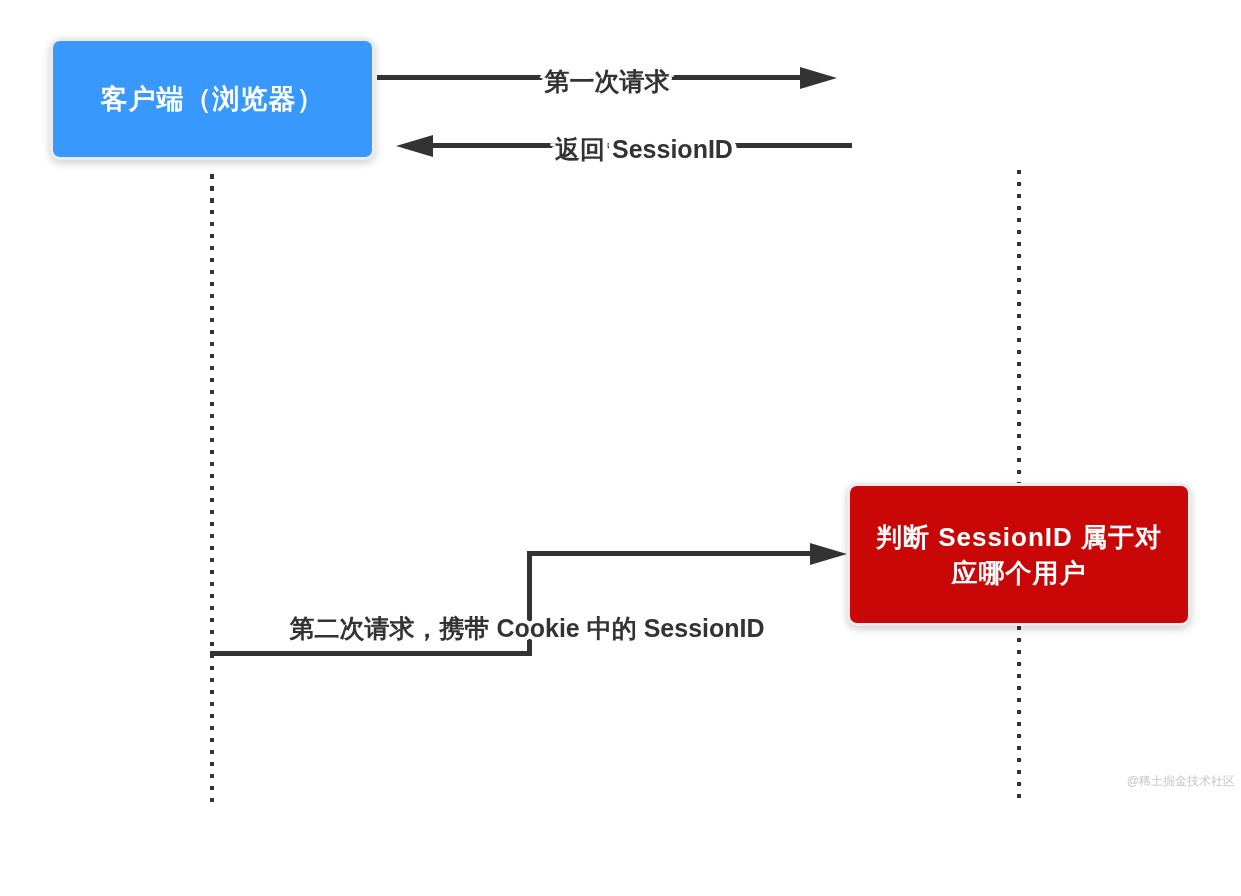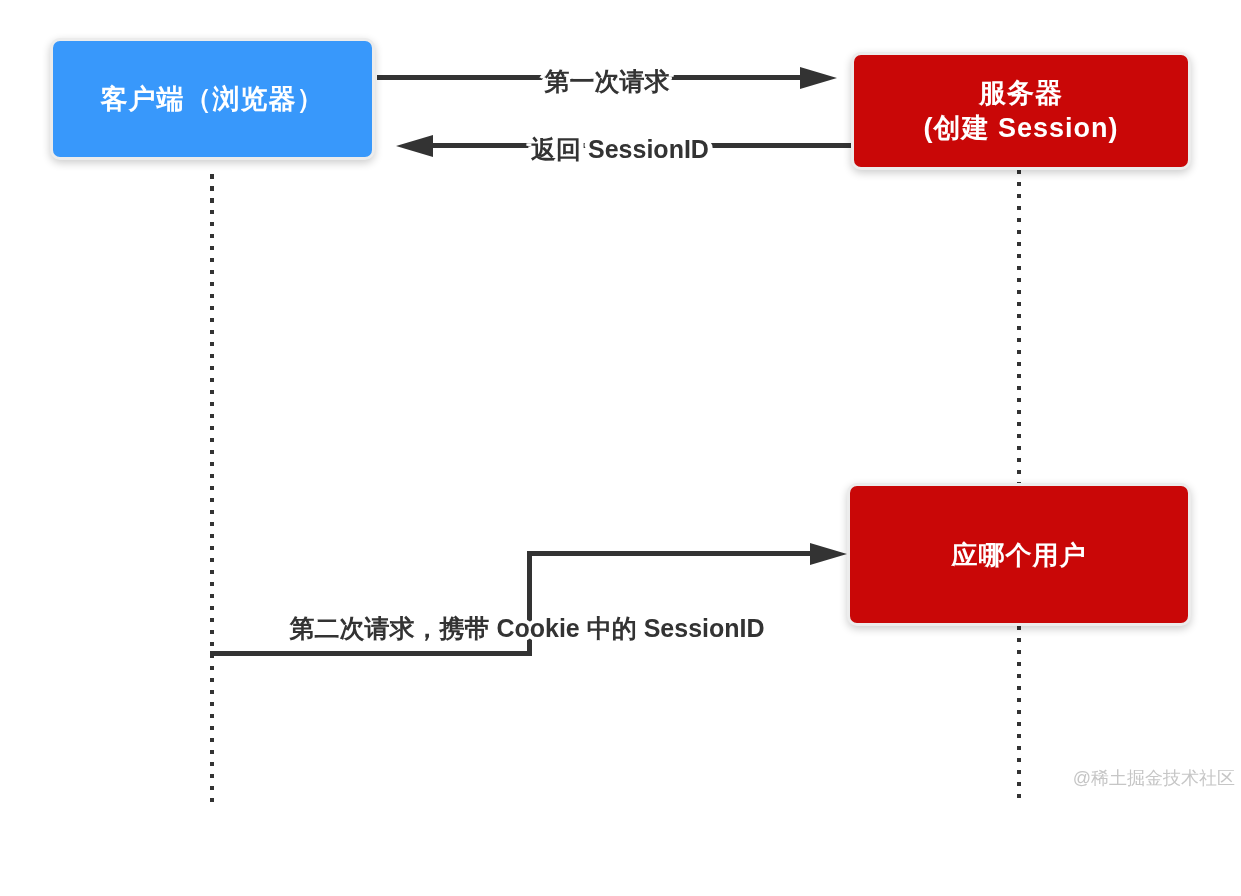--- a/index.html
+++ b/index.html
@@ -115,29 +115,29 @@
     z-index: 4;
     text-shadow:
       -3px -3px 0 #fff,  3px -3px 0 #fff,
       -3px  3px 0 #fff,  3px  3px 0 #fff,
       -4px  0   0 #fff,  4px  0   0 #fff,
        0   -4px 0 #fff,  0    4px 0 #fff,
       -5px  0   0 #fff,  5px  0   0 #fff,
        0   -5px 0 #fff,  0    5px 0 #fff;
   }
   .lbl-first-request  { left: 607px; top: 81px; }
-  .lbl-return-session { left: 620px; top: 149px; }
+  .lbl-return-session { left: 644px; top: 149px; }
   .lbl-second-request { left: 527px; top: 608px; margin-top: 20px; }
 
   
   .watermark {
     position: absolute;
     right: 6px;
     bottom: 14px;
-    font-size: 18px;
+    font-size: 12px;
     color: var(--watermark-gray);
     z-index: 1;
   }
 </style>
 </head>
 <body>
 
 <div class="canvas">
 
   <div class="lifeline lifeline-client"></div>
@@ -154,24 +154,21 @@
   <div class="hline seg-second-bottom"></div>
   <div class="vline seg-second-vert"></div>
   <div class="hline seg-second-top"></div>
   <div class="arrowhead arrow-right ah-second-request"></div>
   <div class="edge-label lbl-second-request">第二次请求，携带 Cookie 中的 SessionID</div>
 
   <div class="node node-client">
     <span>客户端（浏览器）</span>
   </div>
 
-  <div class="node node-server">
-    <span>服务器</span>
-    <span>(创建 Session)</span>
-  </div>
 
   <div class="node node-process">
+    <span>判断 SessionID 属于对</span>
     <span>应哪个用户</span>
   </div>
 
   <div class="watermark">@稀土掘金技术社区</div>
 
 </div>
 
 </body></html>

